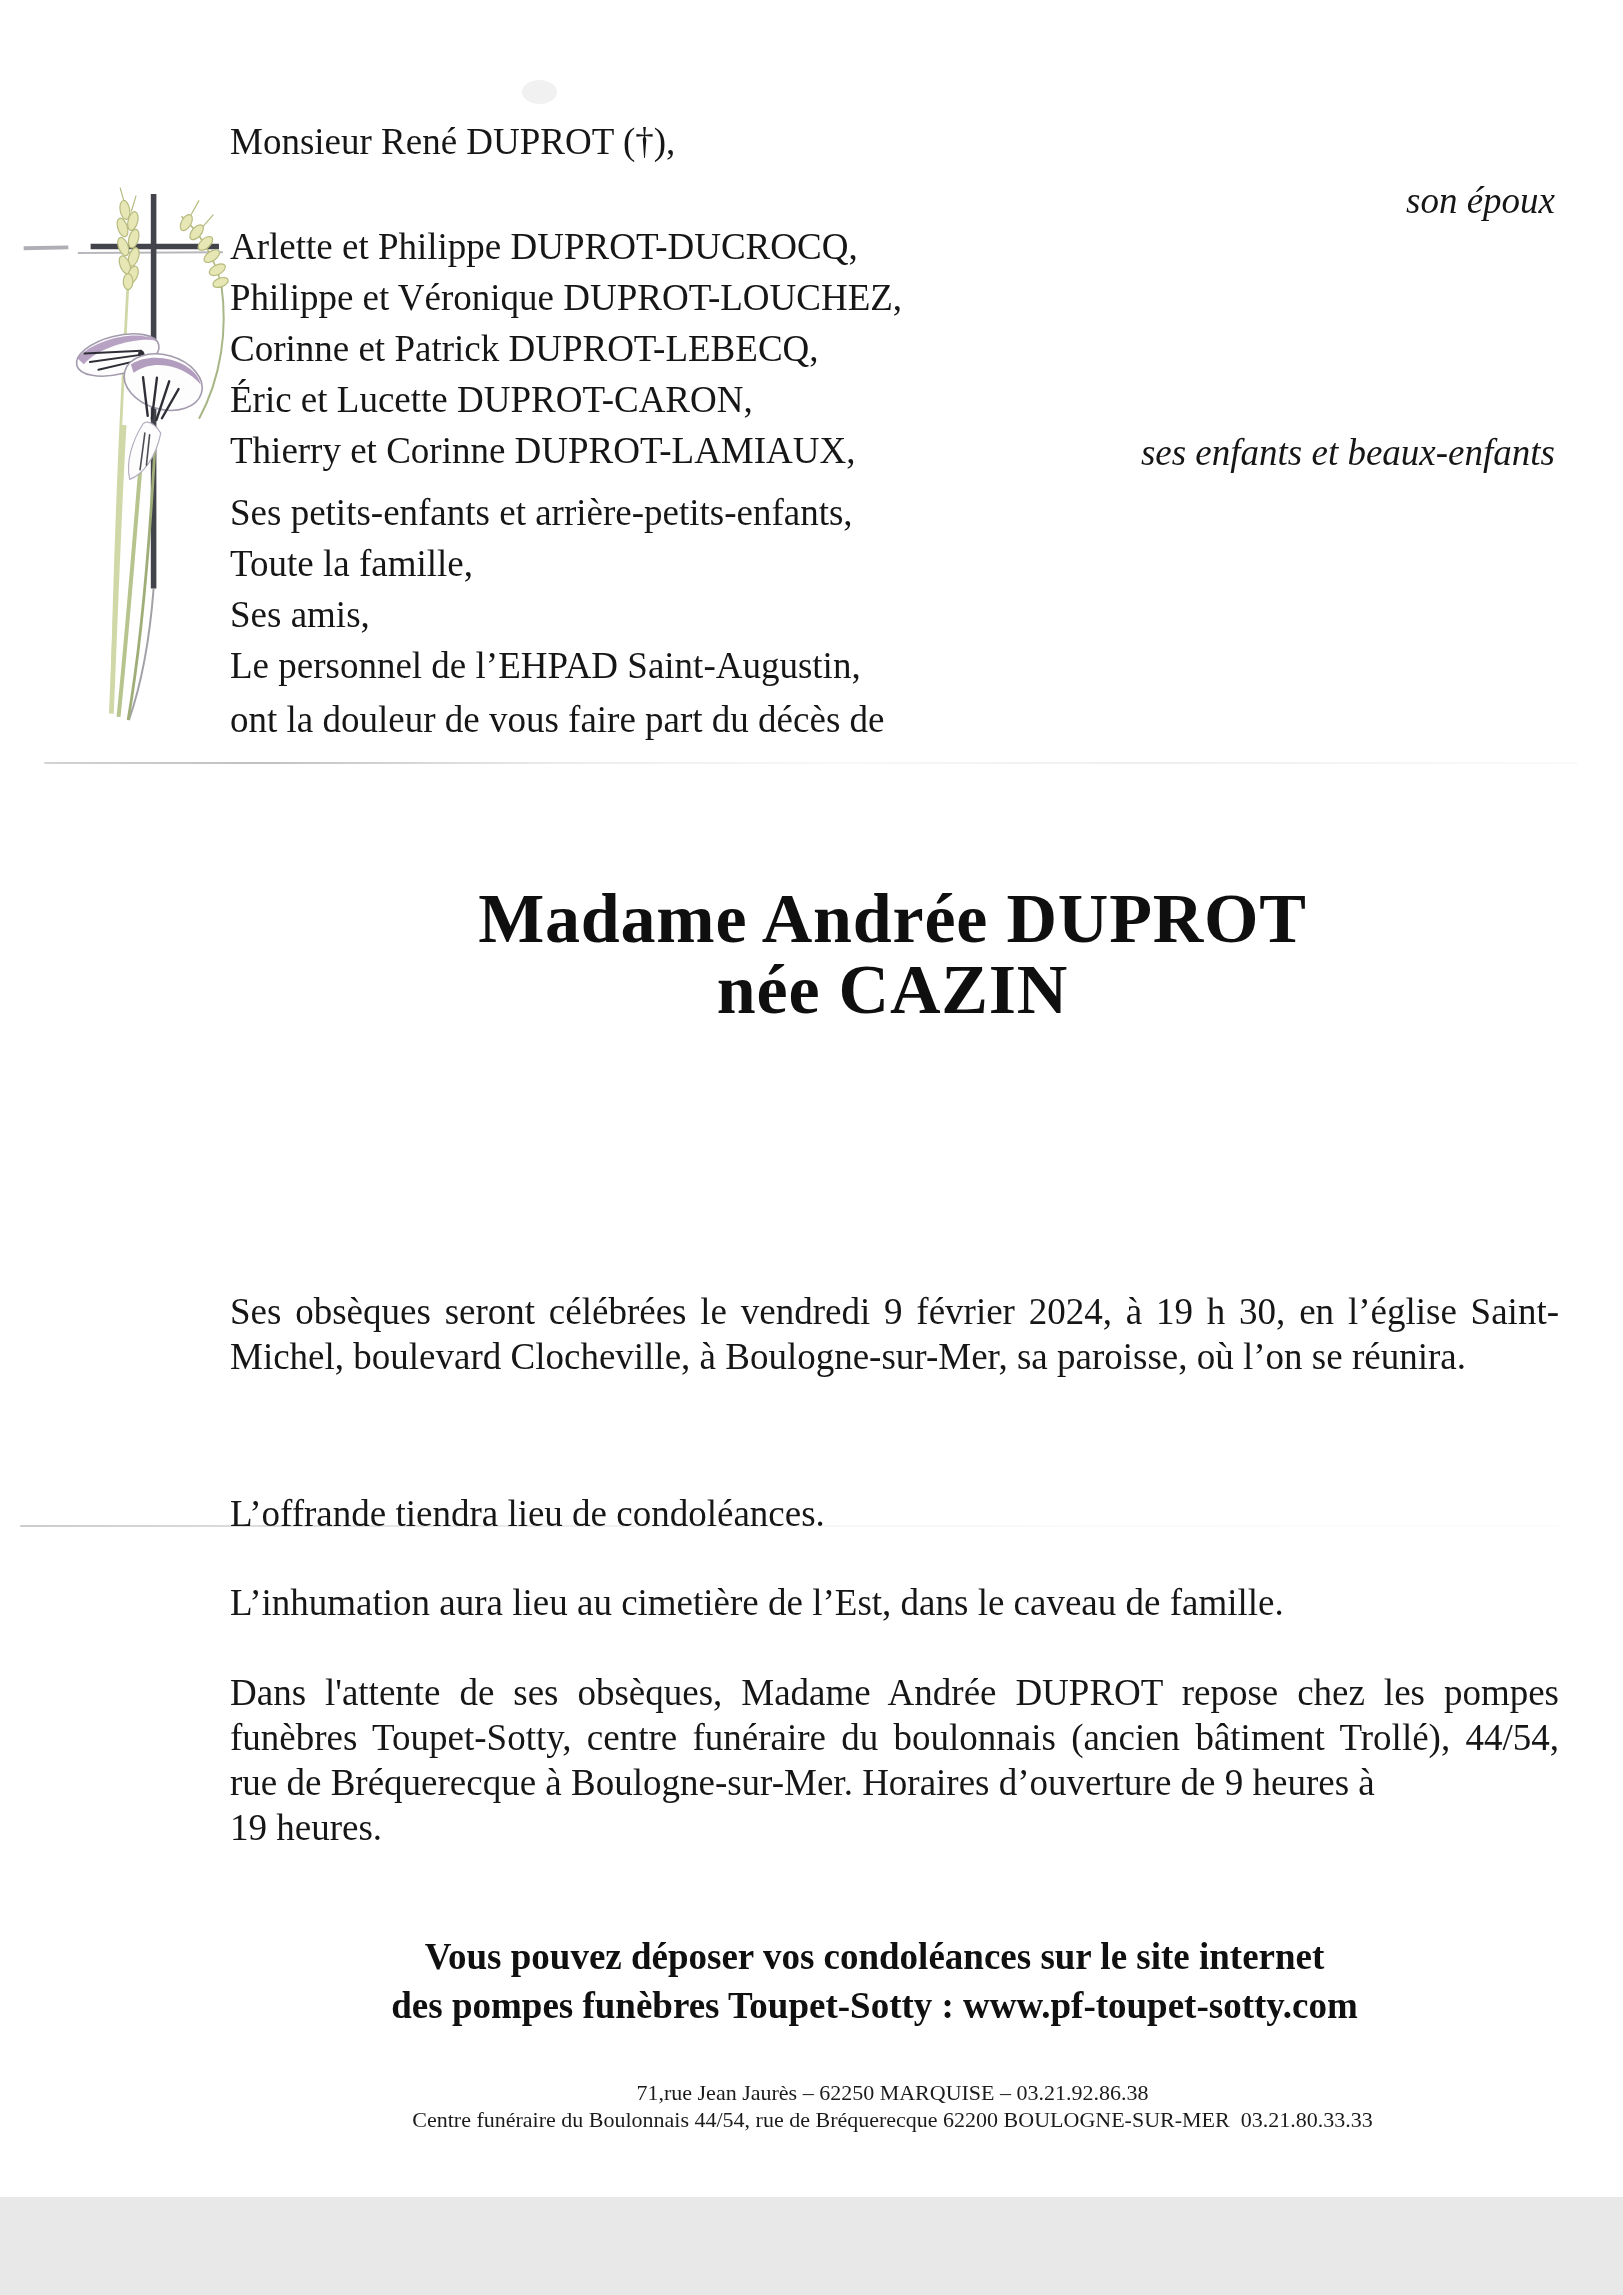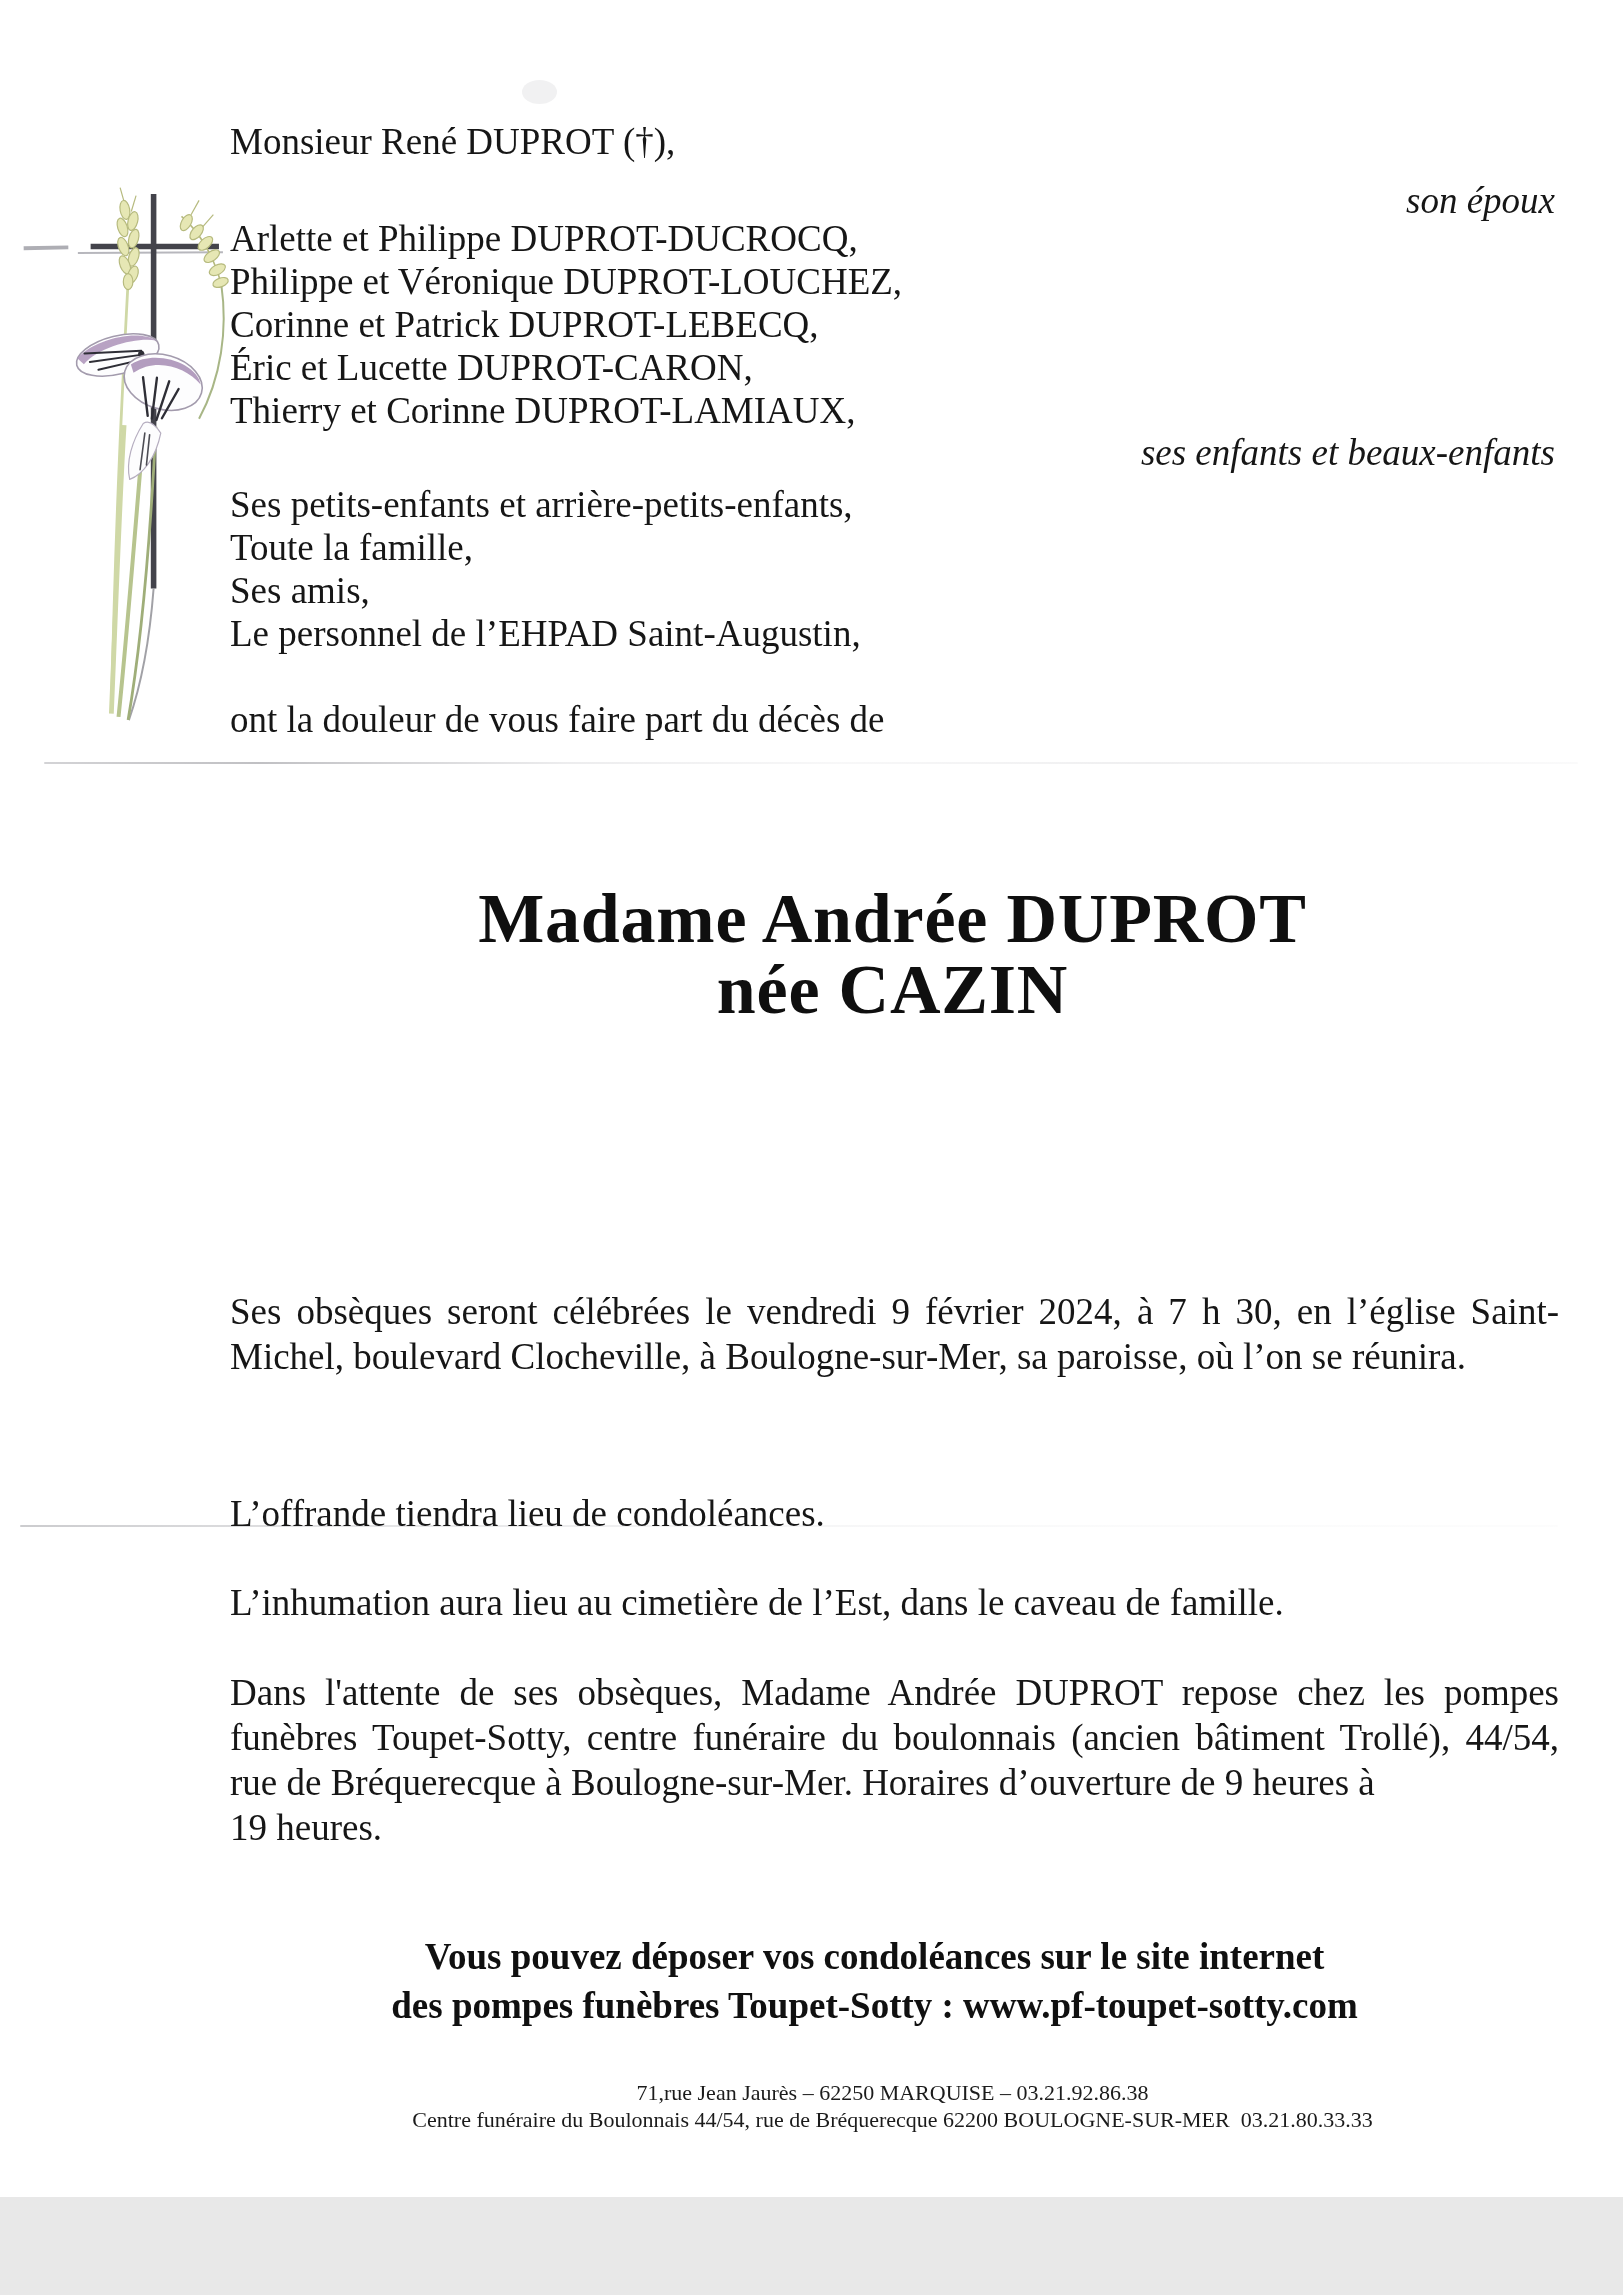--- a/index.html
+++ b/index.html
@@ -7,21 +7,21 @@
     position:relative;
     width:1624px;height:2197px;
     background:#ffffff;
     font-family:"Liberation Serif","DejaVu Serif",serif;
     color:#161616;
     overflow:hidden;
   }
   .abs{position:absolute;}
   .body-text{font-size:37px;line-height:43px;white-space:nowrap;}
   .list{font-size:37px;line-height:43px;}
-  .list div{white-space:nowrap;}
+  .list div{white-space:nowrap;margin-top:8px;}
   .relation{font-style:italic;font-size:37px;white-space:nowrap;}
   .title-block{
     left:230px;width:1325px;text-align:center;
     font-weight:bold;font-size:70px;line-height:71px;letter-spacing:0.8px;
     color:#0f0f0f;
   }
   .para{
     left:230px;width:1329px;
     font-size:37px;line-height:45px;
     text-align:justify;
@@ -158,21 +158,21 @@
   </div>
 
   <div class="abs body-text" style="left:230px;top:698px;">ont la douleur de vous faire part du décès de</div>
 
   <div class="abs title-block" style="top:883px;">
     <div>Madame Andrée DUPROT</div>
     <div>née CAZIN</div>
   </div>
 
 
-  <div class="abs para" style="top:1289px;">Ses obsèques seront célébrées le vendredi 9 février 2024, à 7 h 30, en l’église Saint-Michel, boulevard Clocheville, à Boulogne-sur-Mer, sa paroisse, où l’on se réunira.</div>
+  <div class="abs para" style="top:1289px;">Ses obsèques seront célébrées le vendredi 9 février 2024, à 19 h 30, en l’église Saint-Michel, boulevard Clocheville, à Boulogne-sur-Mer, sa paroisse, où l’on se réunira.</div>
 
   <div class="abs body-text" style="left:230px;top:1492px;">L’offrande tiendra lieu de condoléances.</div>
 
   <div class="abs body-text" style="left:230px;top:1581px;">L’inhumation aura lieu au cimetière de l’Est, dans le caveau de famille.</div>
 
   <div class="abs para pre" style="top:1670px;">Dans l'attente de ses obsèques, Madame Andrée DUPROT repose chez les pompes funèbres Toupet-Sotty, centre funéraire du boulonnais (ancien bâtiment Trollé), 44/54, rue de Bréquerecque à Boulogne-sur-Mer. Horaires d’ouverture de 9 heures à
 19 heures.</div>
 
   <div class="abs condolences" style="top:1932px;">
     <div>Vous pouvez déposer vos condoléances sur le site internet</div>

